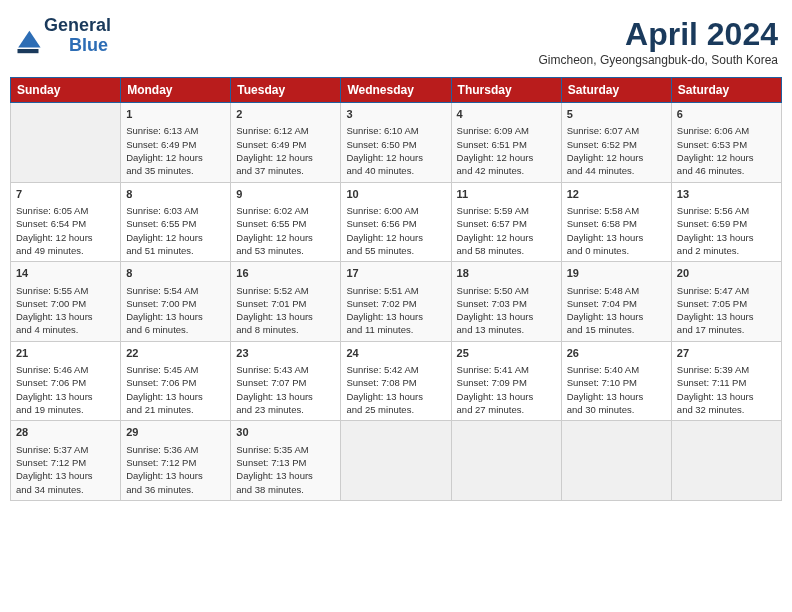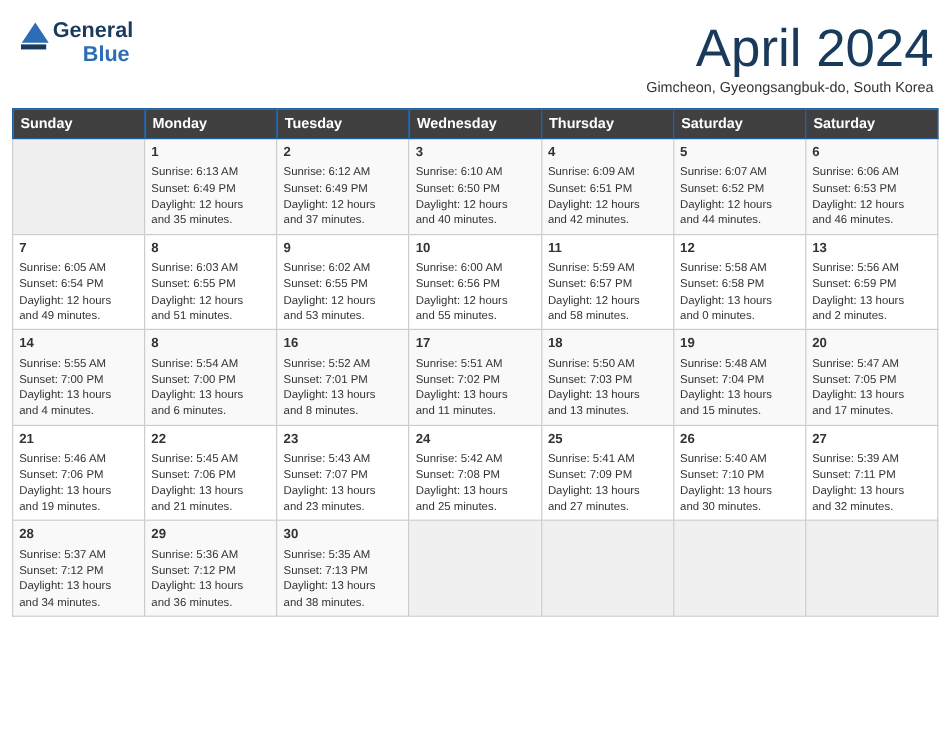--- a/index.html
+++ b/index.html
@@ -12,52 +12,52 @@
     }
     .header-area {
       display: flex;
       justify-content: space-between;
       align-items: flex-start;
       margin-bottom: 4px;
       padding: 6px 4px;
     }
     .logo {
       display: flex;
-      align-items: flex-start;
+      align-items: flex-end;
     }
     .logo-text {
       font-size: 18px;
       font-weight: bold;
       color: #1a3a5c;
       line-height: 1.1;
     }
     .logo-icon {
       width: 28px;
       height: 28px;
       margin-right: 2px;
     }
     .title-area {
       text-align: right;
     }
     .month-title {
-      font-size: 44px;
-      font-weight: normal;
+      font-size: 32px;
+      font-weight: bold;
       color: #1a3a5c;
     }
     .subtitle {
       font-size: 12px;
       color: #333;
     }
     table {
       width: 100%;
       border-collapse: collapse;
       font-size: 10.5px;
     }
     thead tr th {
-      background: #404040;
+      background: #b91c1c;
       color: #fff;
       text-align: left;
       padding: 5px 6px;
       font-size: 12px;
       font-weight: bold;
       border: 1px solid #2060a0;
     }
     tbody tr td {
       vertical-align: top;
       border: 1px solid #ccc;

